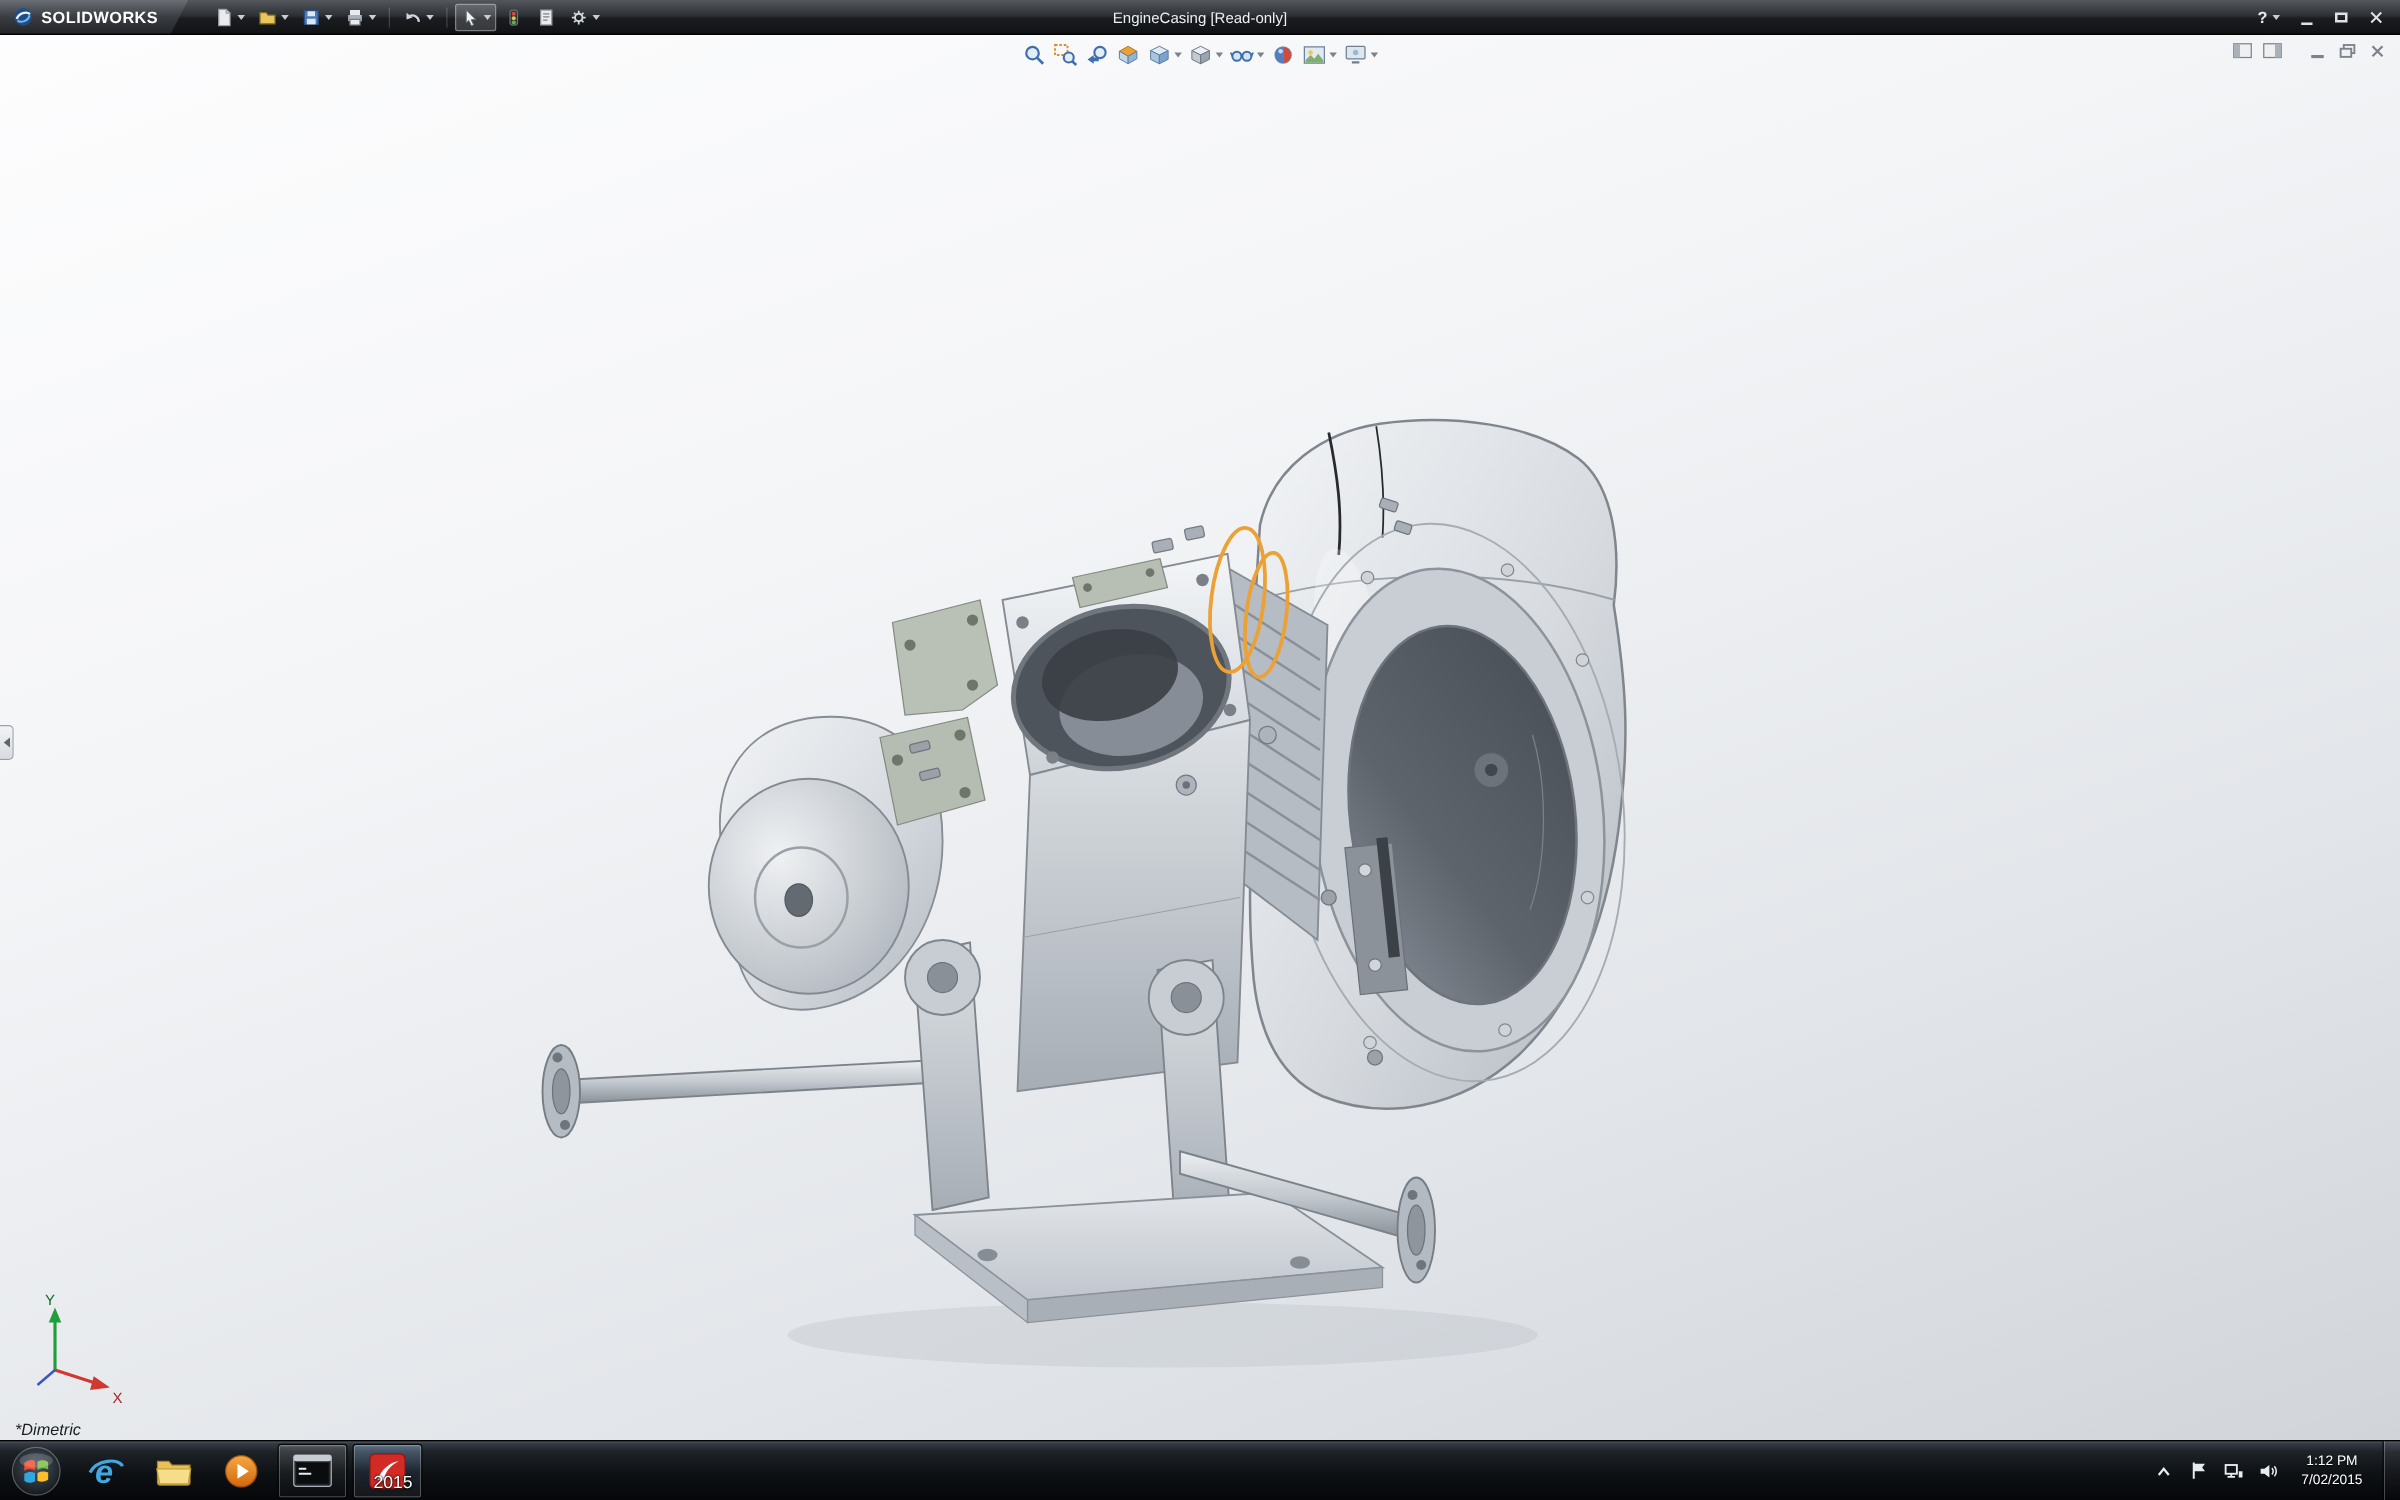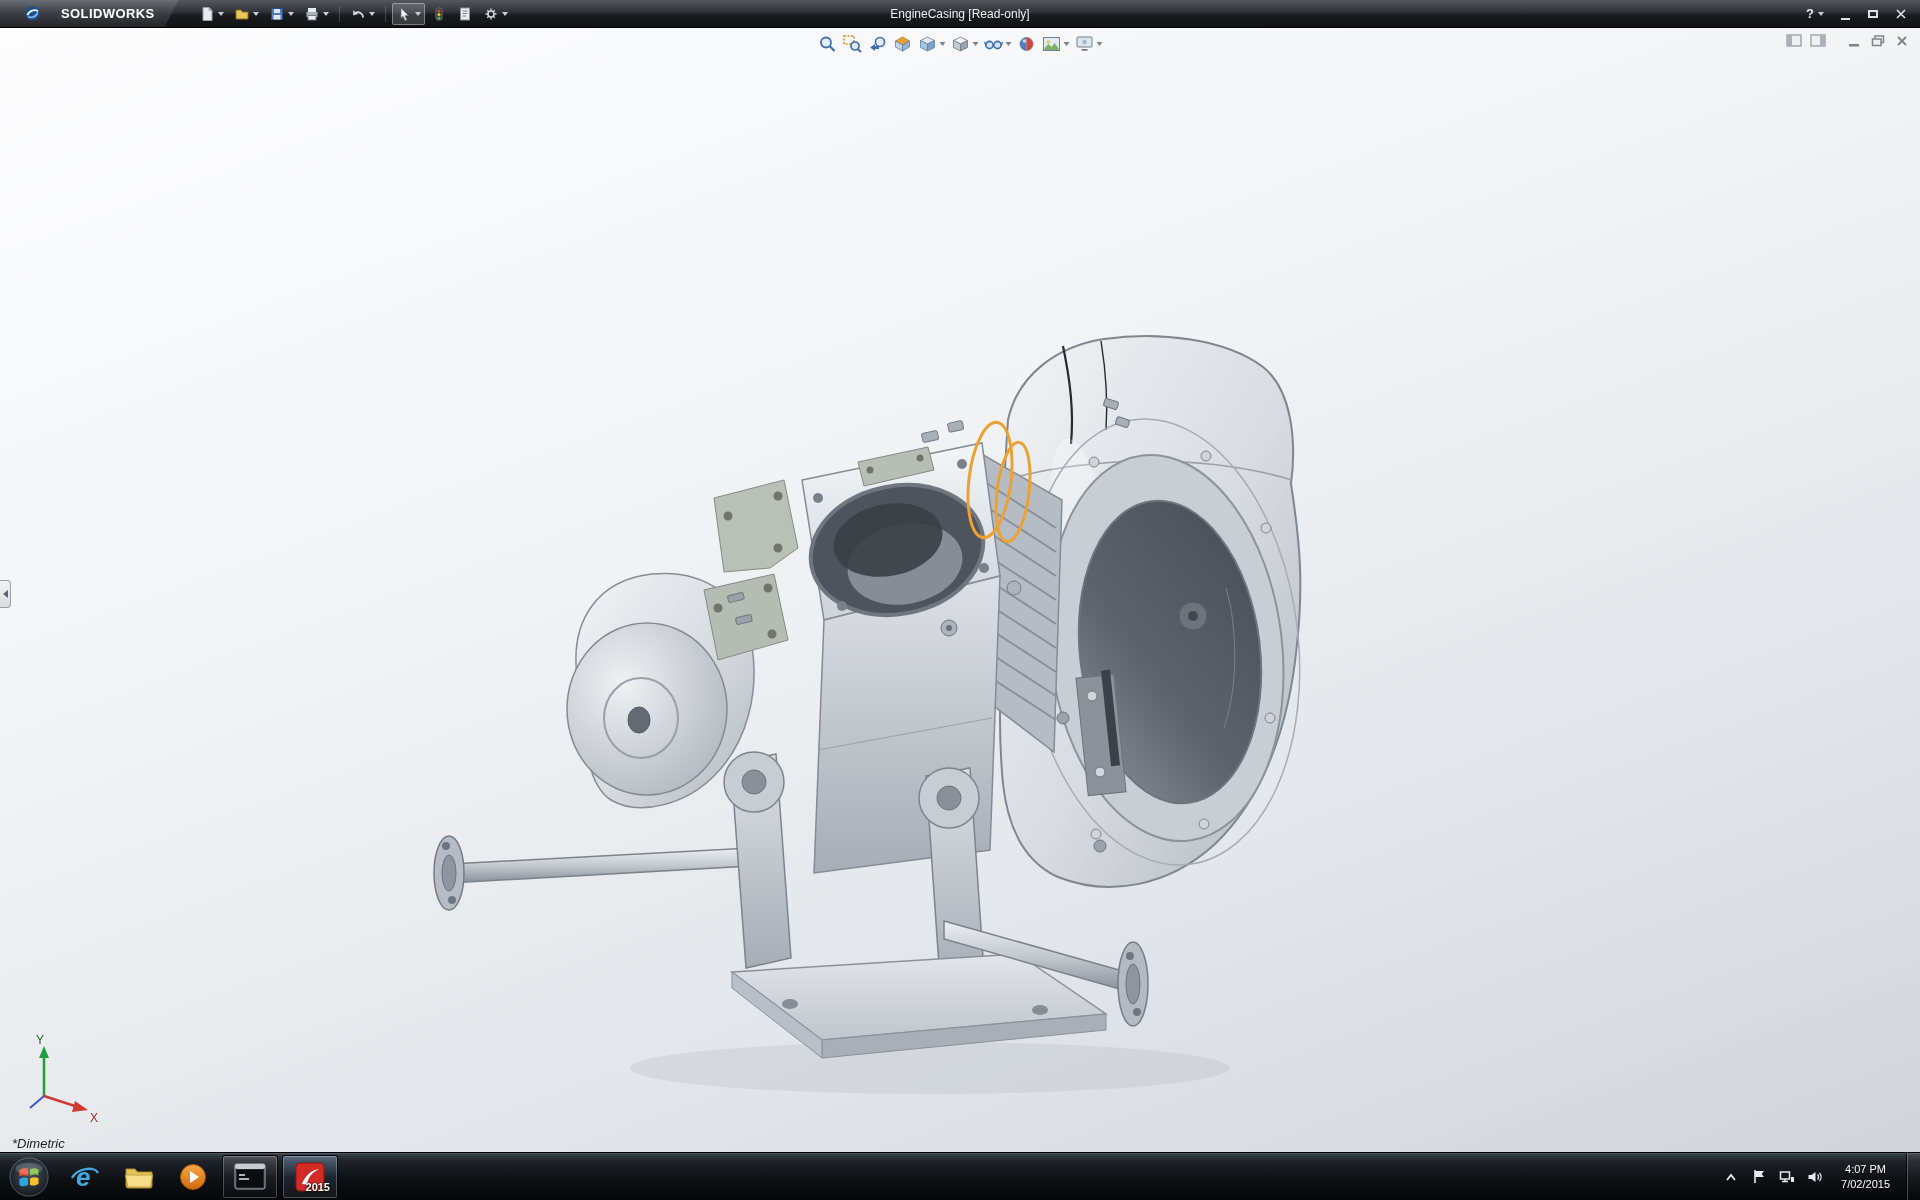--- a/index.html
+++ b/index.html
@@ -2,21 +2,21 @@
 <html><head>
 <meta charset="utf-8">
 <style>
   *{box-sizing:border-box;margin:0;padding:0;}
   html,body{width:1920px;height:1200px;overflow:hidden;background:#000;font-family:"Liberation Sans",sans-serif;}
   .screen{position:relative;width:1920px;height:1200px;}
 
   
   .titlebar{position:absolute;top:0;left:0;right:0;height:28px;display:flex;align-items:center;color:#e8ebee;z-index:30;
     background:linear-gradient(#54585d,#2e3136 45%,#1a1c20 55%,#101214);border-bottom:1px solid #000;}
-  .brand-plate{height:100%;display:flex;align-items:center;gap:20px;padding:0 24px 0 24px;
+  .brand-plate{height:100%;display:flex;align-items:center;gap:6px;padding:0 24px 0 10px;
     background:linear-gradient(#6a6f75,#3a3d42 50%,#232529);
     clip-path:polygon(0 0,100% 0,calc(100% - 14px) 100%,0 100%);}
   .brand-text{font-size:13px;font-weight:bold;letter-spacing:.4px;color:#fff;}
   .tb-tools{display:flex;align-items:center;gap:2px;margin-left:16px;position:relative;z-index:2;}
   .tb-btn{display:flex;align-items:center;gap:2px;background:none;border:1px solid transparent;padding:2px 3px;cursor:default;}
   .tb-btn.selected{background:rgba(255,255,255,.16);border-color:rgba(255,255,255,.35);border-radius:2px;}
   .dd{width:0;height:0;border-left:3.5px solid transparent;border-right:3.5px solid transparent;border-top:4px solid #c9ced3;margin-left:1px;}
   .tb-sep{width:1px;height:16px;background:rgba(255,255,255,.18);margin:0 4px;}
   .tb-title{position:absolute;left:0;right:0;top:0;height:16px;line-height:28px;text-align:center;font-size:12px;color:#eceff2;pointer-events:none;}
   .tb-controls{margin-left:auto;display:flex;align-items:center;gap:2px;padding-right:6px;position:relative;z-index:2;}
@@ -43,21 +43,21 @@
 
   
   .taskbar{position:absolute;left:0;right:0;bottom:0;height:48px;display:flex;align-items:center;z-index:40;
     background:linear-gradient(#3b424b 0%,#1d2227 18%,#0e1114 55%,#05070a 100%);
     border-top:1px solid #000;box-shadow:inset 0 1px 0 rgba(130,160,190,.25);}
   .start-orb{width:46px;height:46px;margin:0 6px;border:none;background:none;display:flex;align-items:center;justify-content:center;}
   .tb-item{width:50px;height:44px;margin:0 2px;display:flex;align-items:center;justify-content:center;background:none;border:none;border-radius:3px;position:relative;}
   .tb-item.framed{width:56px;background:linear-gradient(rgba(255,255,255,.16),rgba(255,255,255,.05) 50%,rgba(255,255,255,.02));
     border:1px solid rgba(0,0,0,.85);box-shadow:inset 0 0 0 1px rgba(255,255,255,.25);}
   .tb-item.active{background:linear-gradient(rgba(160,200,240,.38),rgba(120,160,210,.14) 50%,rgba(255,255,255,.06));}
-  .sw-badge{position:absolute;right:7px;bottom:5px;font-size:11px;font-weight:bold;color:#fff;text-shadow:0 1px 2px #000,0 0 2px #000;}
+  .sw-badge{position:absolute;right:7px;bottom:5px;font-size:14px;font-weight:normal;color:#fff;text-shadow:0 1px 2px #000,0 0 2px #000;}
   .tray{margin-left:auto;display:flex;align-items:center;gap:8px;height:100%;}
   .tray-btn{background:none;border:none;display:flex;align-items:center;justify-content:center;width:20px;height:26px;}
   .clock{display:flex;flex-direction:column;align-items:center;justify-content:center;color:#fff;font-size:11px;line-height:1.35;
     text-shadow:0 1px 1px rgba(0,0,0,.85);padding:0 8px;height:100%;background:none;border:none;}
   .show-desktop{width:14px;height:100%;border:none;border-left:1px solid rgba(0,0,0,.9);
     box-shadow:inset 1px 0 0 rgba(255,255,255,.25);background:linear-gradient(rgba(255,255,255,.07),rgba(255,255,255,0));}
 </style>
 </head>
 <body>
 
@@ -531,20 +531,20 @@
           <rect x="12" y="7" width="3" height="5" fill="#e7ecf1"></rect>
         </svg>
       </button>
       <button class="tray-btn">
         <svg width="16" height="14" viewBox="0 0 16 14">
           <path d="M1.5 5v4h3l4 3V2l-4 3z" fill="#e7ecf1"></path>
           <path d="M10.5 4.5a3.5 3.5 0 0 1 0 5M12.5 3a6 6 0 0 1 0 8" stroke="#e7ecf1" stroke-width="1.3" fill="none"></path>
         </svg>
       </button>
       <button class="clock">
-        <span>4:07 PM</span>
+        <span>1:12 PM</span>
         <span>7/02/2015</span>
       </button>
       <button class="show-desktop"></button>
     </div>
   </div>
 
 </div>
 
 </body></html>

